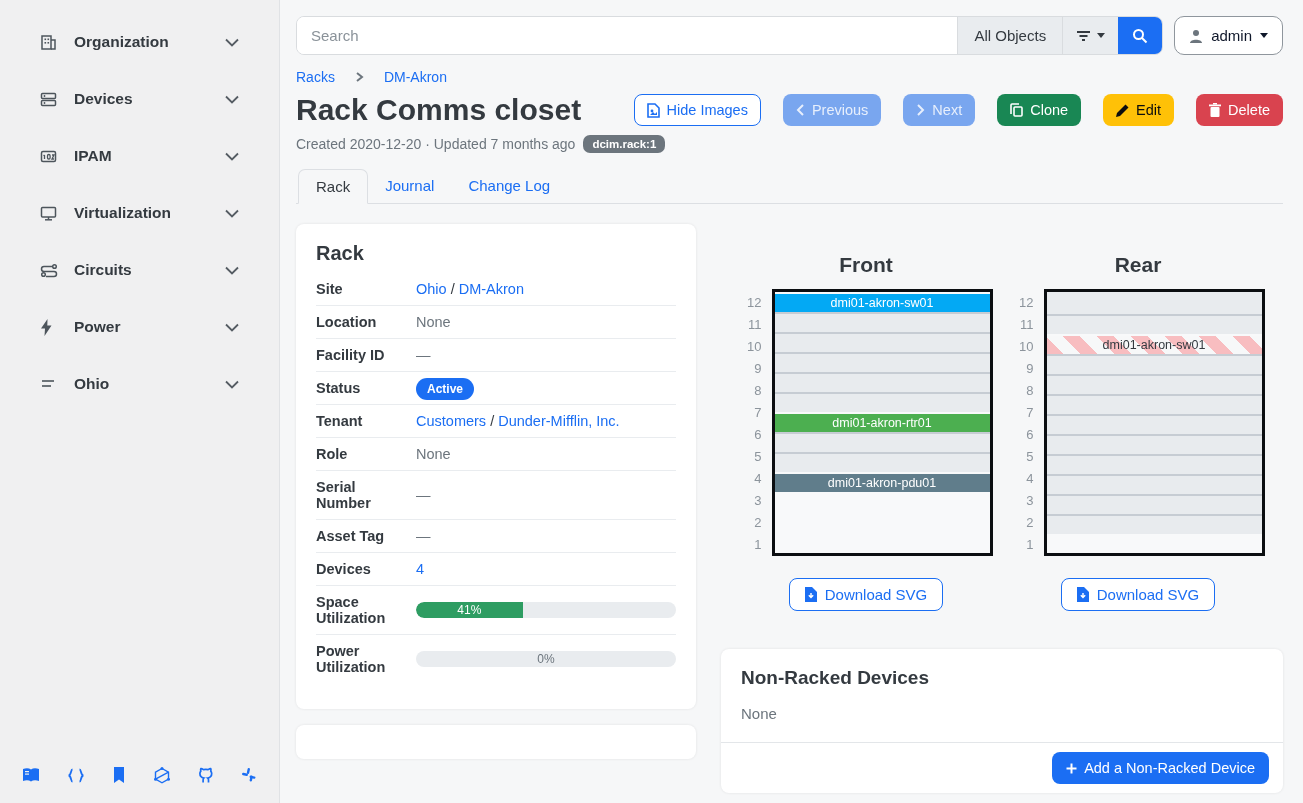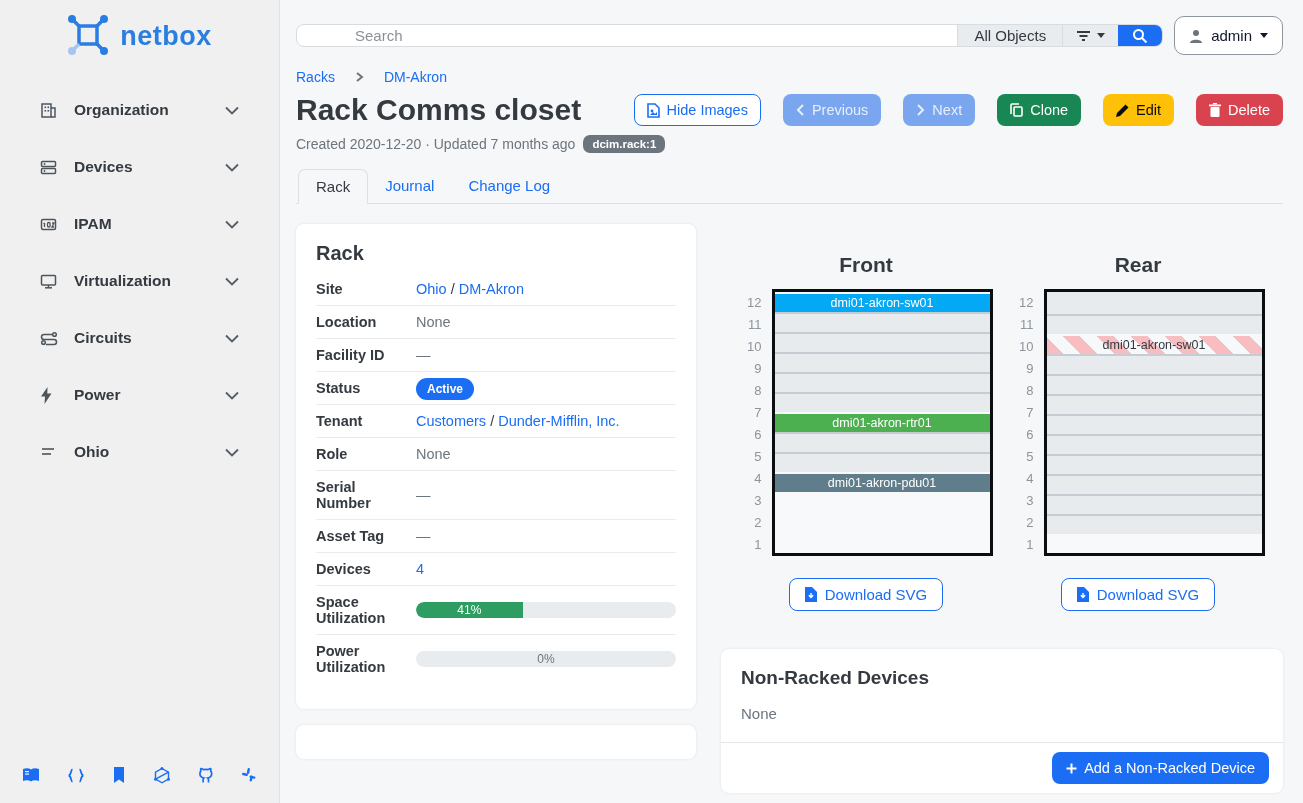--- a/index.html
+++ b/index.html
@@ -18,21 +18,21 @@
   .menu-item .mi-label { font-size:15.5px; font-weight:bold; color:#343a40; flex:1; margin-left:8px; }
   .menu-item .mi-chev { color:#555c63; display:flex; align-items:center; }
   .sidebar-footer { position:absolute; bottom:0; left:0; right:0; height:56px;
                     display:flex; align-items:center; justify-content:space-between; padding:0 22px; }
   .footer-icon { color:#1b6ef3; display:flex; align-items:center; cursor:pointer; }
 
   
   .main { flex:1; display:flex; flex-direction:column; padding:16px 20px 0 16px; overflow:hidden; }
 
   .navbar { display:flex; align-items:center; }
-  .search-group { flex:1; display:flex; height:23px; border:1px solid #d9dcdf; border-radius:8px; background:#fff; overflow:hidden;padding-left:44px; }
+  .search-group { flex:1; display:flex; height:39px; border:1px solid #d9dcdf; border-radius:8px; background:#fff; overflow:hidden; }
   .search-input { flex:1; border:none; outline:none; font-size:15px; padding:0 14px; color:#343a40; background:#fff; }
   .search-input::placeholder { color:#8a9299; }
   .scope-btn { border:none; background:#e9ecef; font-size:15px; color:#343a40; padding:0 16px; cursor:pointer; border-left:1px solid #d9dcdf; }
   .filter-btn { border:none; background:#e9ecef; padding:0 13px; cursor:pointer; display:flex; align-items:center; gap:6px;
                 color:#343a40; border-left:1px solid #d9dcdf; }
   .go-btn { border:none; background:#1b6ef3; color:#fff; width:44px; cursor:pointer; display:flex; align-items:center; justify-content:center; }
   .caret { width:0; height:0; border-left:4px solid transparent; border-right:4px solid transparent; border-top:5px solid currentColor; display:inline-block; }
   .user-btn { margin-left:11px; height:39px; padding:0 14px; background:#fff; border:1px solid #8f969d; border-radius:10px;
               display:flex; align-items:center; gap:8px; color:#0f172a; font-size:15px; cursor:pointer; }
 
@@ -100,34 +100,20 @@
   .nr-footer { border-top:1px solid #e3e6e9; padding:9px 14px; display:flex; justify-content:flex-end; }
   .btn-primary { background:#1b6ef3; border:none; color:#fff; height:32px; border-radius:8px; font-size:14.5px;
                  padding:0 14px; display:inline-flex; align-items:center; gap:7px; cursor:pointer; }
 </style>
 </head>
 <body>
 
 <div class="app">
 
   <aside class="sidebar">
-    <div class="logo">
-      <svg width="44" height="44" viewBox="0 0 44 44" fill="none">
-        <rect x="12" y="12" width="18" height="18" stroke="#2a7de1" stroke-width="3.5"></rect>
-        <line x1="12" y1="12" x2="5" y2="5" stroke="#2a7de1" stroke-width="3.5"></line>
-        <line x1="30" y1="12" x2="37" y2="5" stroke="#2a7de1" stroke-width="3.5"></line>
-        <line x1="12" y1="30" x2="5" y2="37" stroke="#a5c6f2" stroke-width="3.5"></line>
-        <line x1="30" y1="30" x2="37" y2="37" stroke="#2a7de1" stroke-width="3.5"></line>
-        <circle cx="5" cy="5" r="4" fill="#2a7de1"></circle>
-        <circle cx="37" cy="5" r="4" fill="#2a7de1"></circle>
-        <circle cx="5" cy="37" r="4" fill="#a5c6f2"></circle>
-        <circle cx="37" cy="37" r="4" fill="#2a7de1"></circle>
-      </svg>
-      <span class="logo-text">netbox</span>
-    </div>
     <nav class="menu" id="sidebar-menu">
         <div class="menu-item">
           <span class="mi-icon">
             <svg width="17" height="17" viewBox="0 0 17 17" fill="none" stroke="currentColor" stroke-width="1.5">
               <rect x="2" y="2" width="9" height="13"></rect>
               <path d="M11 6 h4 v9 h-4"></path>
               <rect x="4.5" y="4.5" width="1.6" height="1.6" fill="currentColor" stroke="none"></rect>
               <rect x="7.5" y="4.5" width="1.6" height="1.6" fill="currentColor" stroke="none"></rect>
               <rect x="4.5" y="8" width="1.6" height="1.6" fill="currentColor" stroke="none"></rect>
               <rect x="7.5" y="8" width="1.6" height="1.6" fill="currentColor" stroke="none"></rect>

